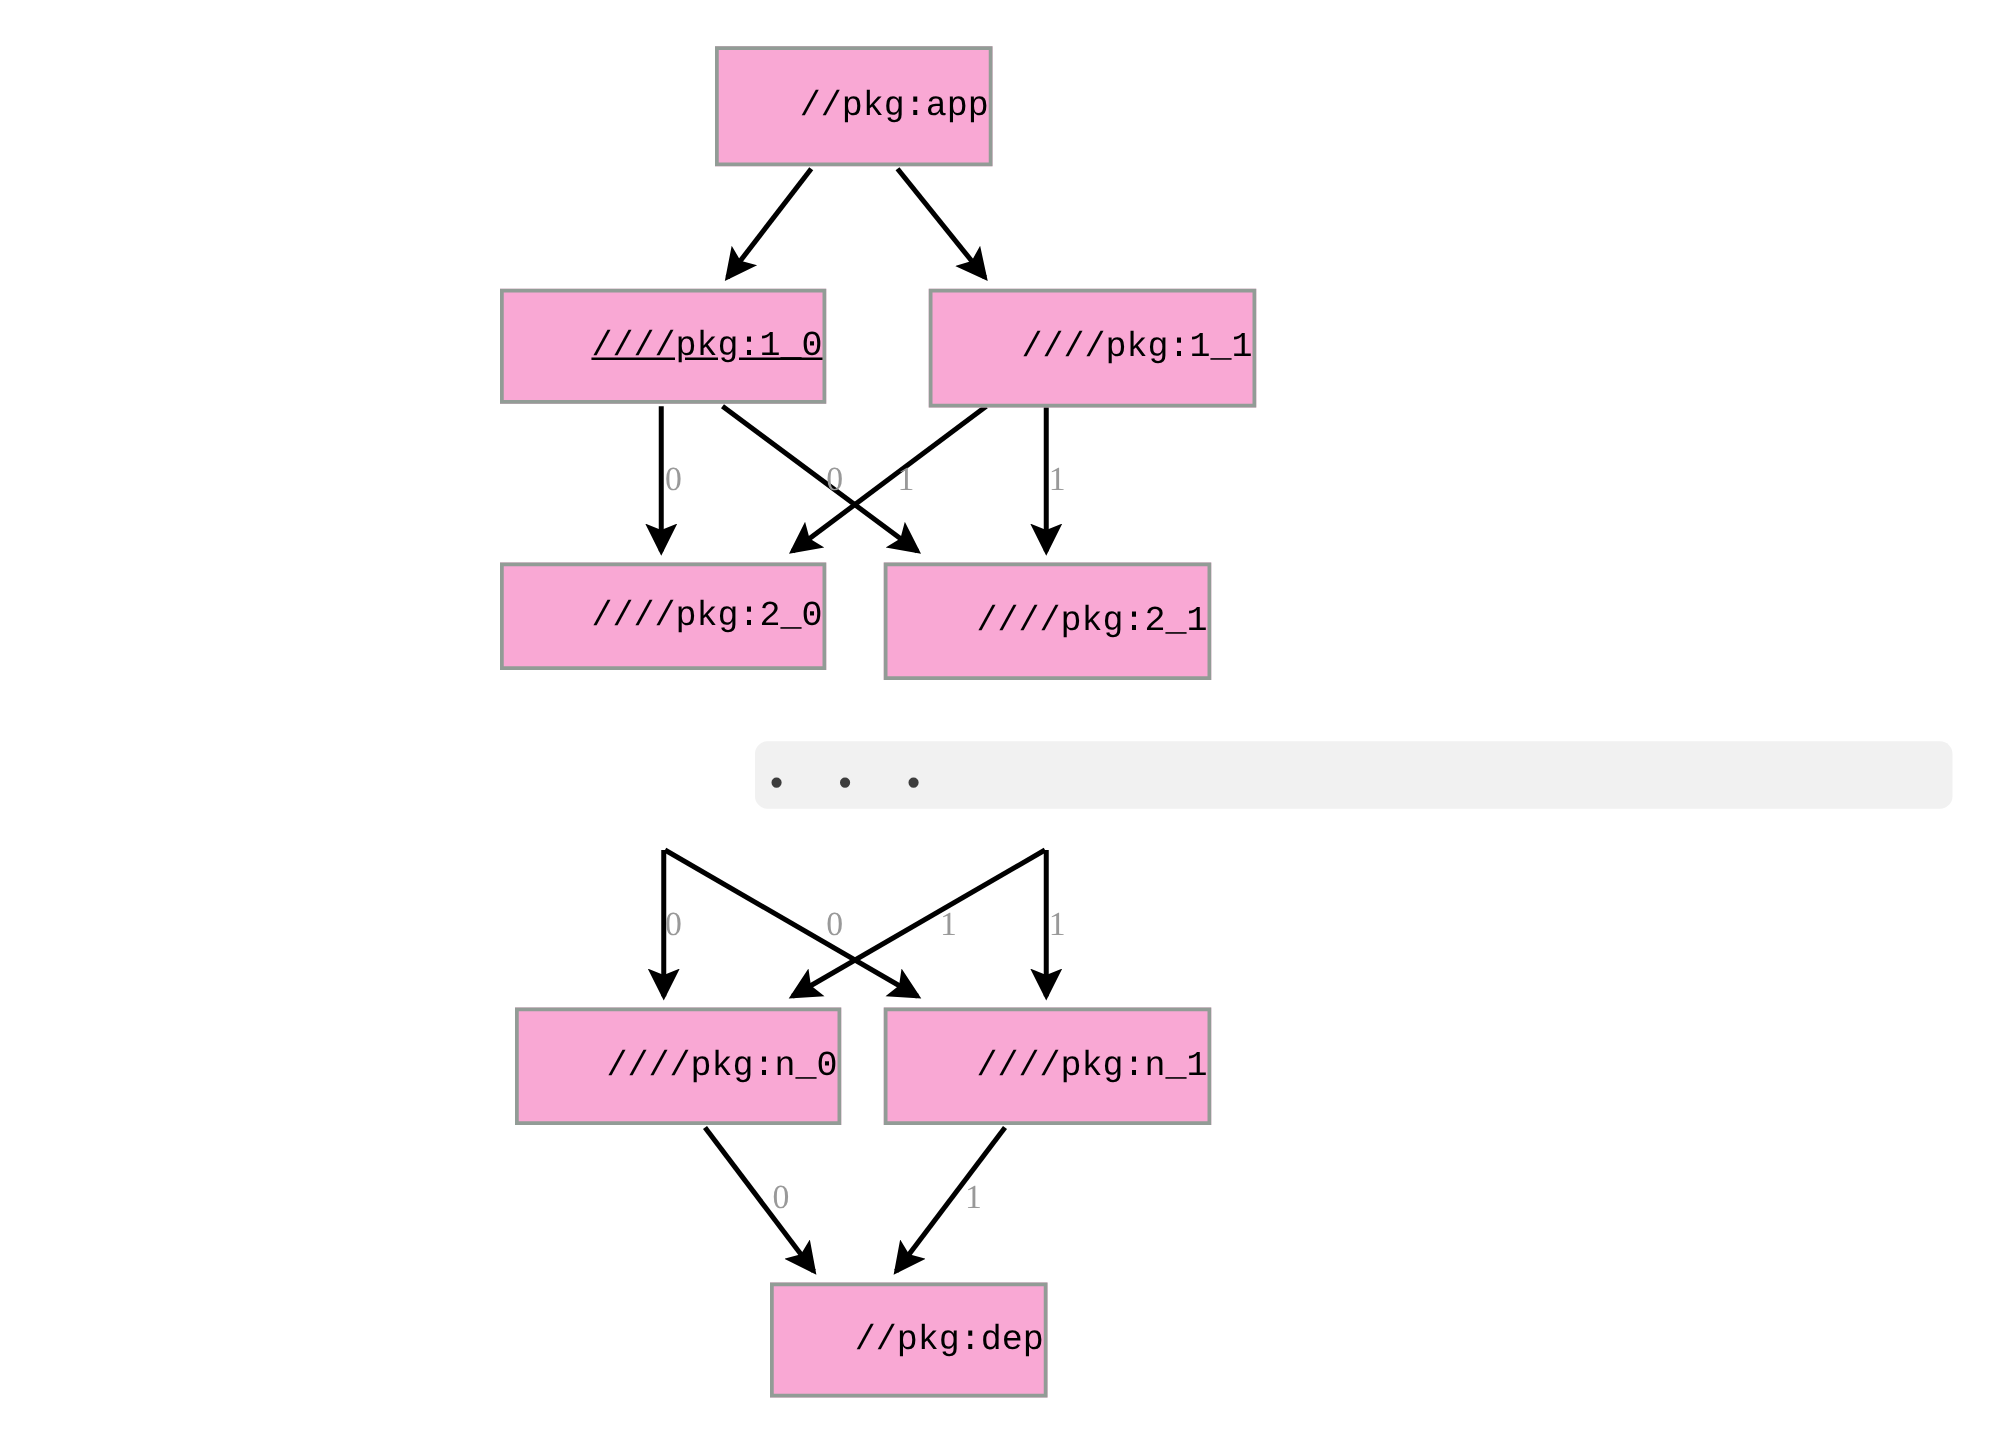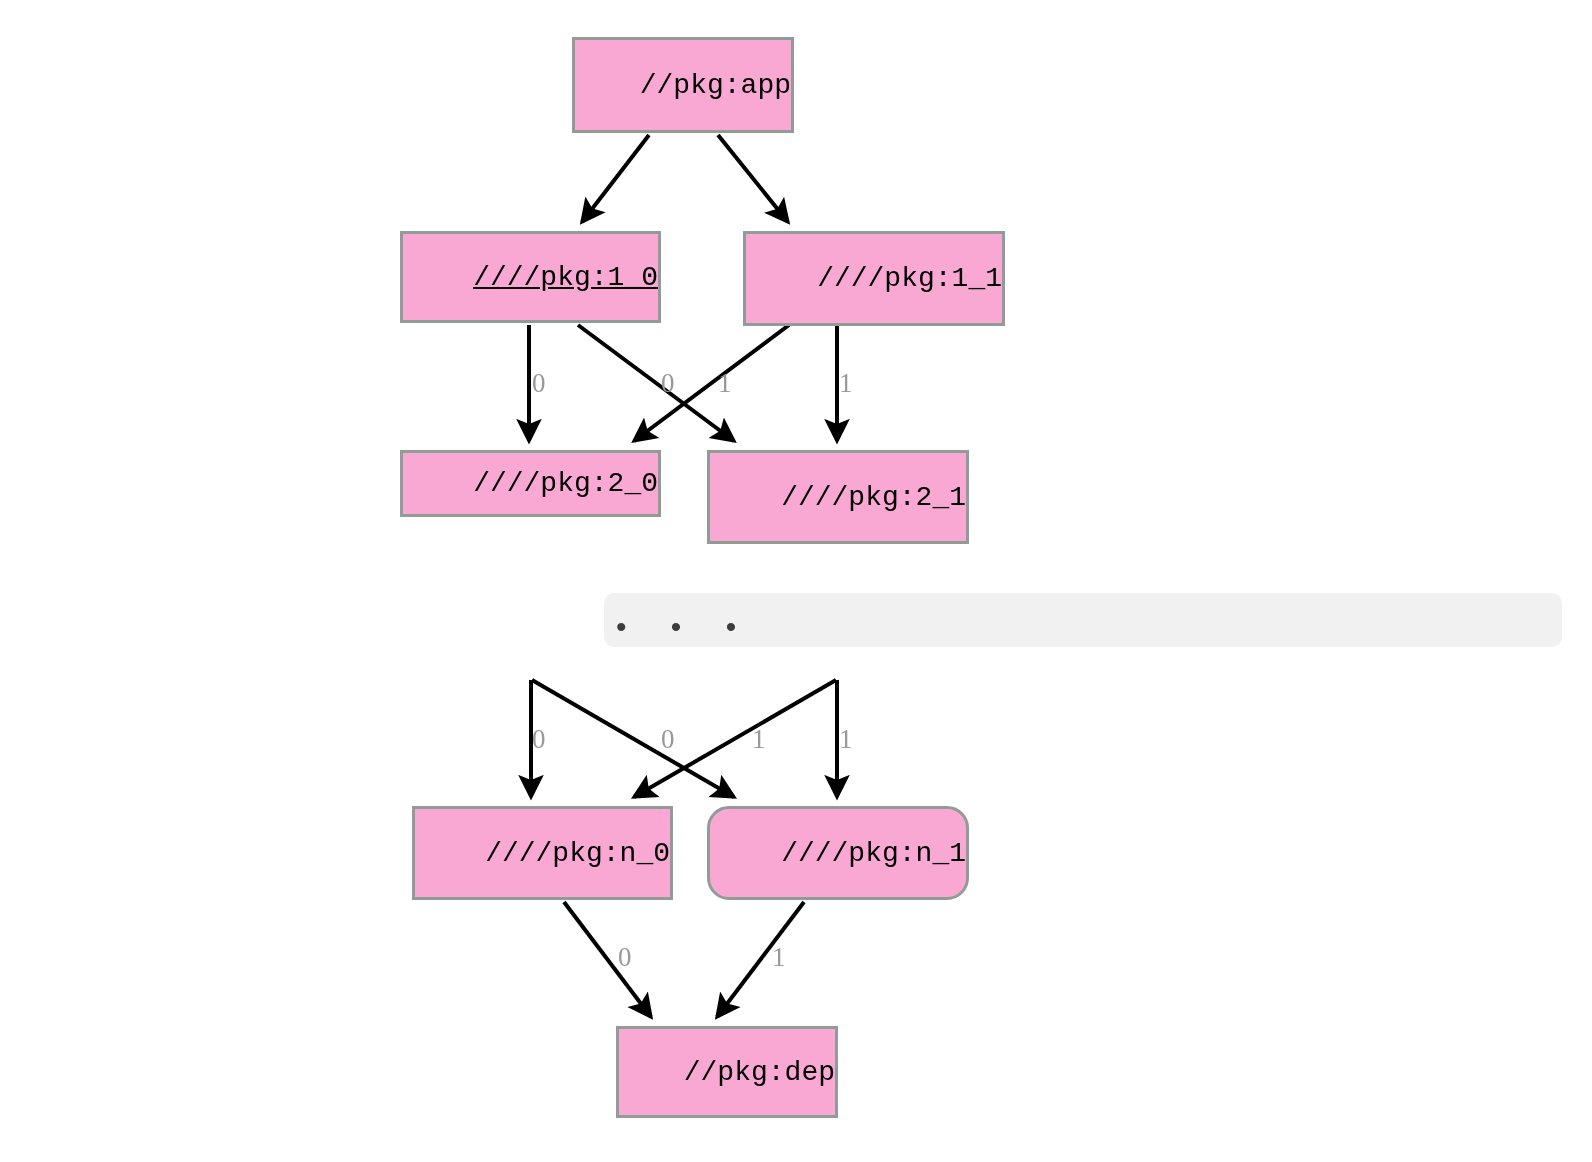--- a/index.html
+++ b/index.html
@@ -103,33 +103,33 @@
   </div>
 
   <div class="node" style="left:400px; top:231px; width:261px; height:92px;text-decoration:underline;">
     <span class="node-label">////pkg:1_0</span>
   </div>
 
   <div class="node" style="left:704px; top:231px; width:262px; height:95px;margin-left:39px;">
     <span class="node-label">////pkg:1_1</span>
   </div>
 
-  <div class="node" style="left:400px; top:450px; width:261px; height:67px;">
+  <div class="node" style="left:400px; top:450px; width:261px; height:86px;">
     <span class="node-label">////pkg:2_0</span>
   </div>
 
   <div class="node" style="left:707px; top:450px; width:262px; height:94px;">
     <span class="node-label">////pkg:2_1</span>
   </div>
 
   <div class="node" style="left:412px; top:806px; width:261px; height:94px;">
     <span class="node-label">////pkg:n_0</span>
   </div>
 
-  <div class="node" style="left:707px; top:806px; width:262px; height:94px;border-radius:22px;">
+  <div class="node" style="left:707px; top:806px; width:262px; height:94px;">
     <span class="node-label">////pkg:n_1</span>
   </div>
 
   <div class="node" style="left:572px; top:1026px; width:222px; height:92px;margin-left:44px;">
     <span class="node-label">//pkg:dep</span>
   </div>
 
   <span class="edge-label" style="left:532px; top:370px;">0</span>
   <span class="edge-label" style="left:661px; top:370px;">0</span>
   <span class="edge-label" style="left:718px; top:370px;">1</span>

